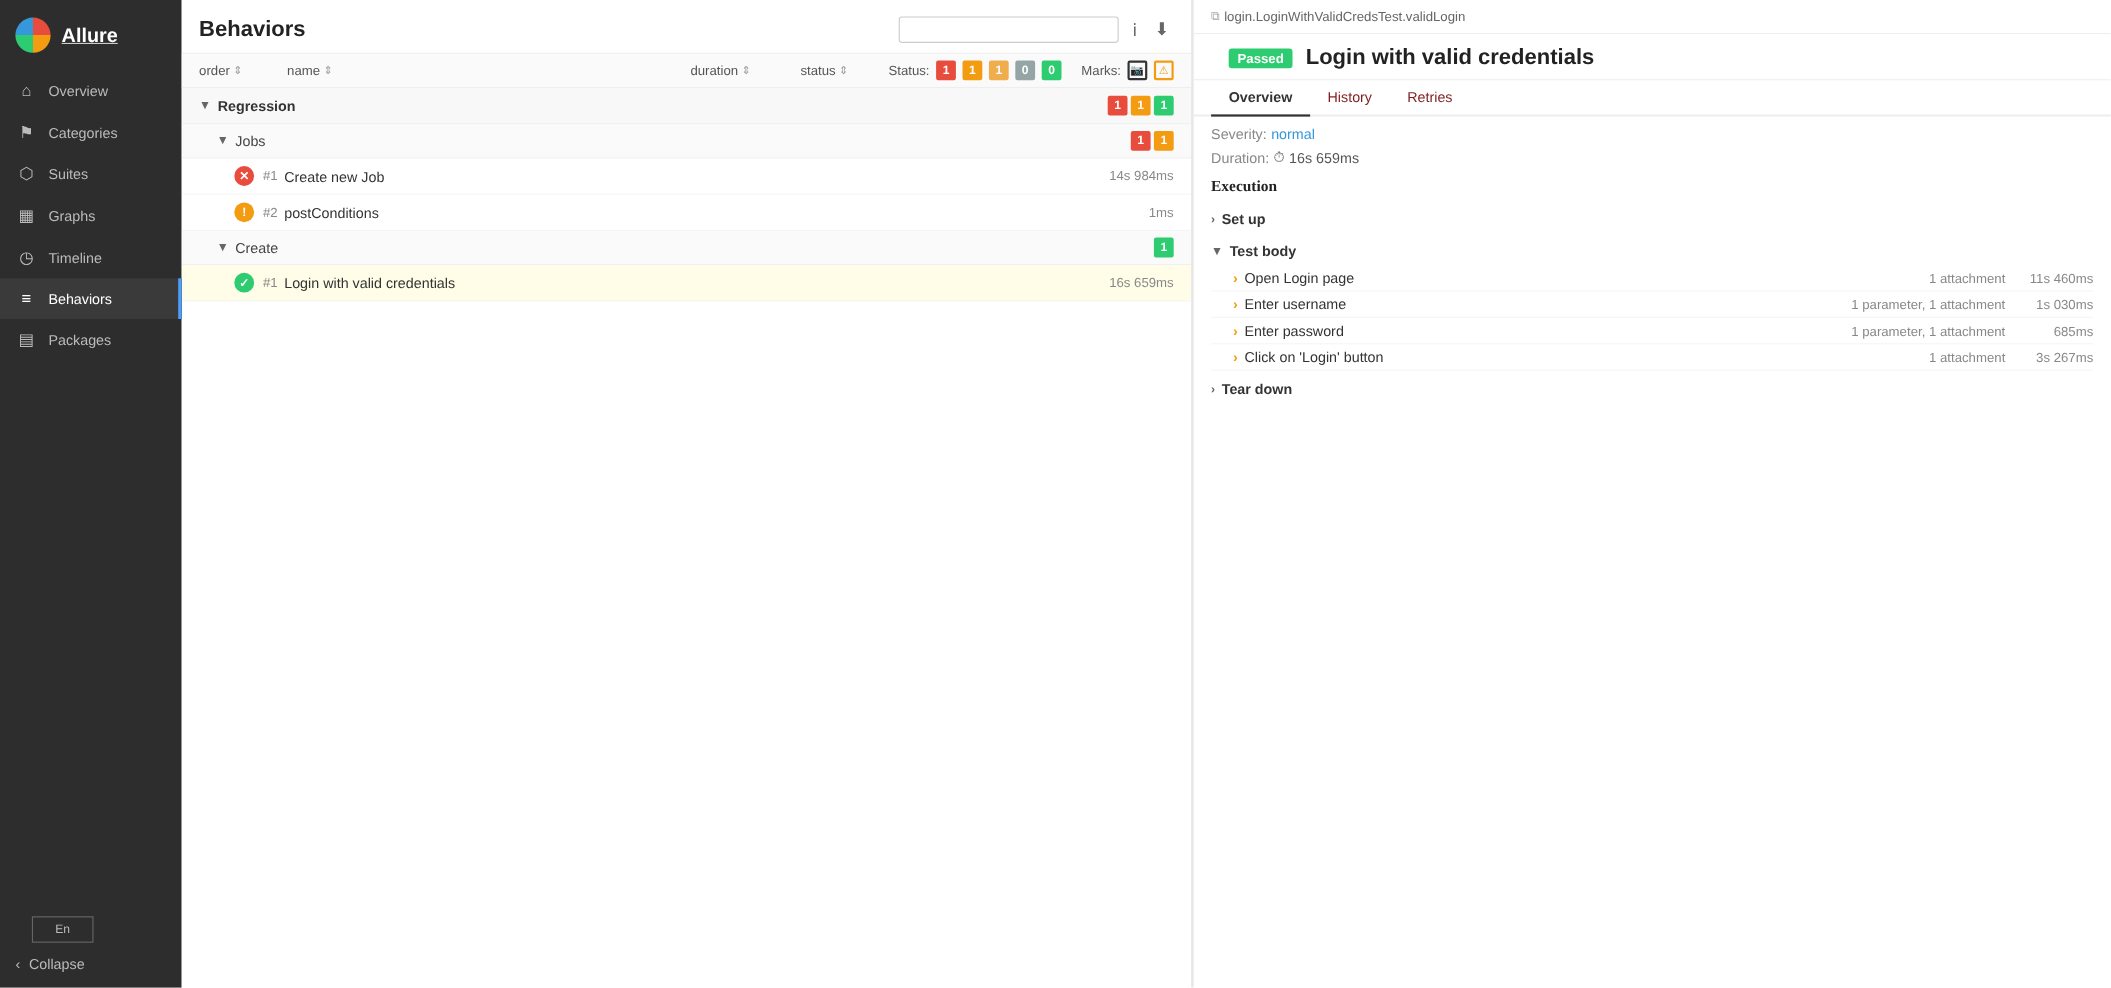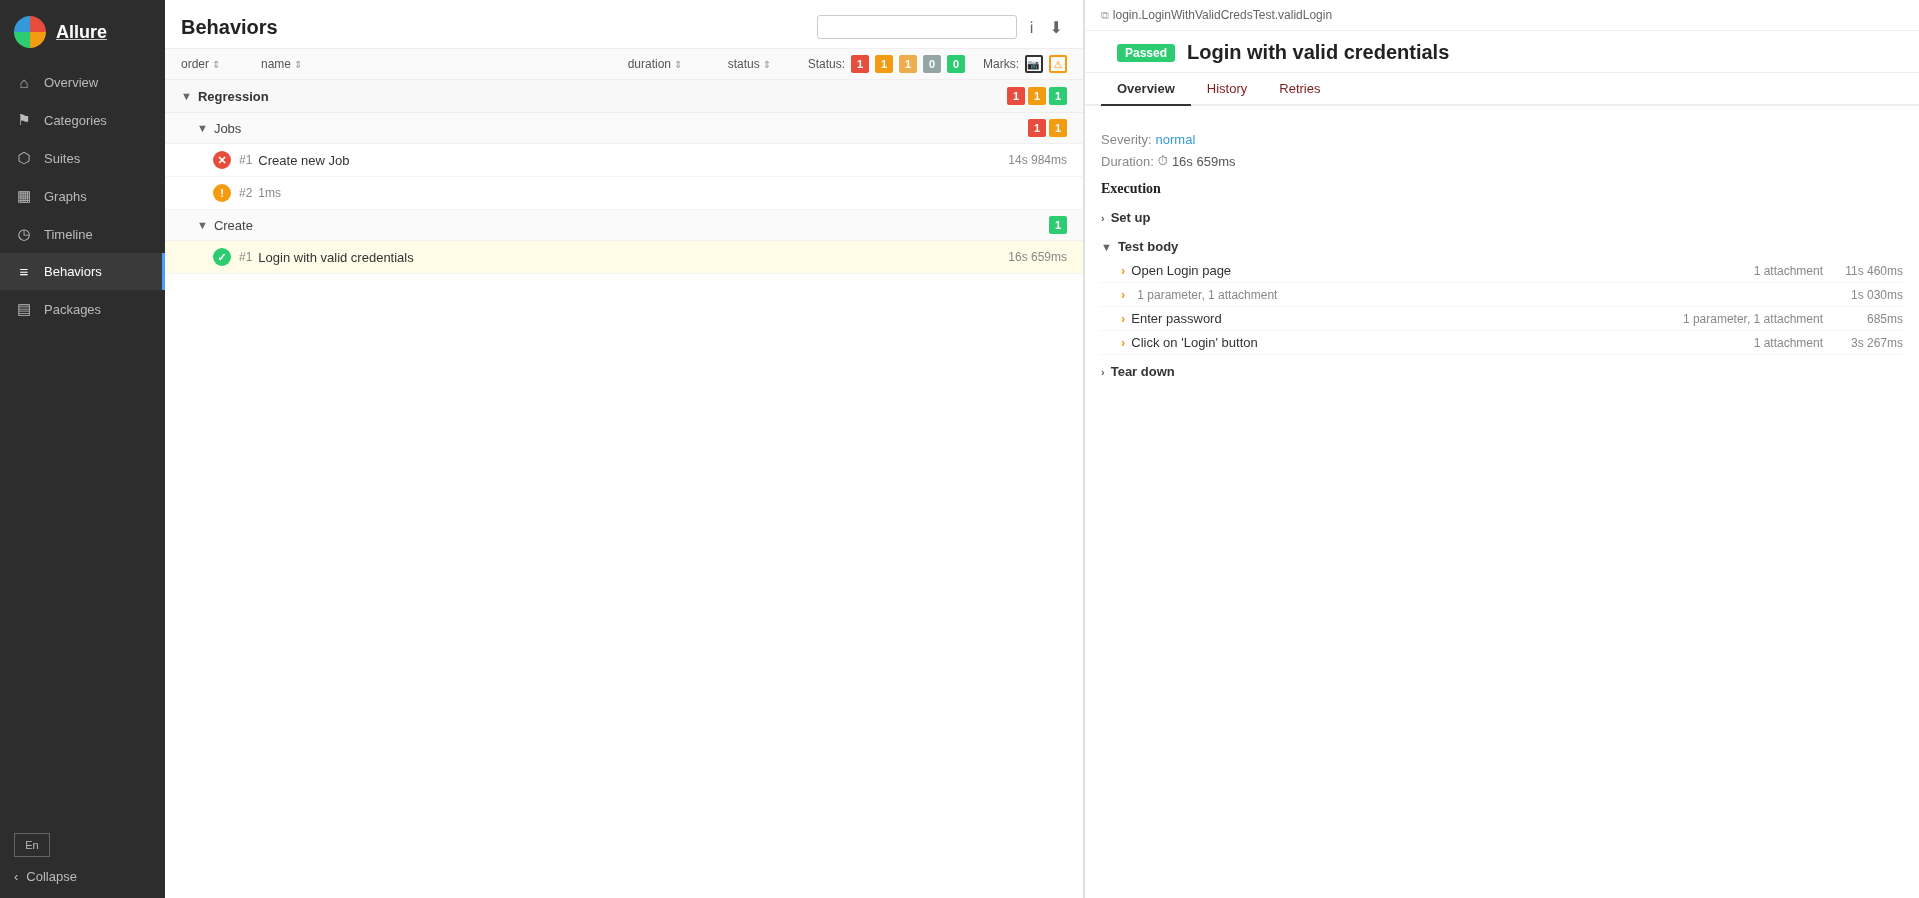--- a/index.html
+++ b/index.html
@@ -59,27 +59,27 @@
       text-align: center;
     }
     #sidebar .spacer { flex: 1; }
     #sidebar .bottom-area {
       padding: 10px 14px;
       display: flex;
       flex-direction: column;
       gap: 8px;
     }
     #sidebar .lang-btn {
-      width: 36px; height: 24px;
+      width: 56px; height: 24px;
       border: 1px solid #666;
       background: transparent;
       color: #bbb;
       font-size: 11px;
       cursor: pointer;
-      display: flex; align-items: center; justify-content: center;
+      display: flex; align-items: center; justify-content: center; margin-left: 15px;
     }
     #sidebar .collapse-item {
       display: flex;
       align-items: center;
       gap: 8px;
       color: #bbb;
       cursor: pointer;
       padding: 4px 0;
     }
 
@@ -309,21 +309,21 @@
     }
     .detail-tab.active {
       color: #333;
       font-weight: 600;
       border-bottom: 2px solid #333;
     }
 
     .detail-body {
       flex: 1;
       overflow-y: auto;
-      padding: 26px 16px;
+      padding: 8px 16px;
     }
     .detail-meta-row {
       display: flex;
       align-items: center;
       gap: 4px;
       margin-bottom: 6px;
       font-size: 13px;
       color: #444;
     }
     .meta-label { color: #888; }
@@ -499,20 +499,21 @@
 
       <div class="test-row">
         <span class="test-status-icon icon-fail">✕</span>
         <span class="test-num">#1</span>
         <span class="test-name">Create new Job</span>
         <span class="test-duration">14s 984ms</span>
       </div>
       <div class="test-row">
         <span class="test-status-icon icon-warn">!</span>
         <span class="test-num">#2</span>
+        <span class="test-name">postConditions</span>
         <span class="test-duration">1ms</span>
       </div>
 
       <div class="subgroup-header">
         <span class="chevron">▼</span>
         <span>Create</span>
         <div class="subgroup-count-badges">
           <span class="status-badge" style="background:#2ecc71;">1</span>
         </div>
       </div>
@@ -580,20 +581,21 @@
 
         <div class="step-item">
           <span class="step-chevron">›</span>
           <span class="step-name">Open Login page</span>
           <span class="step-meta">1 attachment</span>
           <span class="step-duration">11s 460ms</span>
         </div>
 
         <div class="step-item">
           <span class="step-chevron">›</span>
+          <span class="step-name">Enter username</span>
           <span class="step-meta">1 parameter, 1 attachment</span>
           <span class="step-duration">1s 030ms</span>
         </div>
 
         <div class="step-item">
           <span class="step-chevron">›</span>
           <span class="step-name">Enter password</span>
           <span class="step-meta">1 parameter, 1 attachment</span>
           <span class="step-duration">685ms</span>
         </div>

